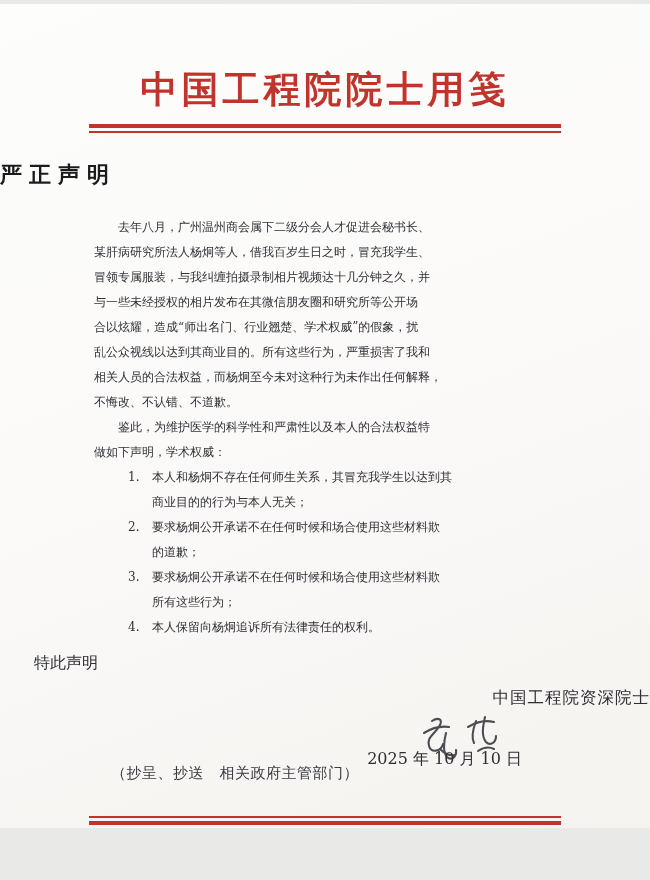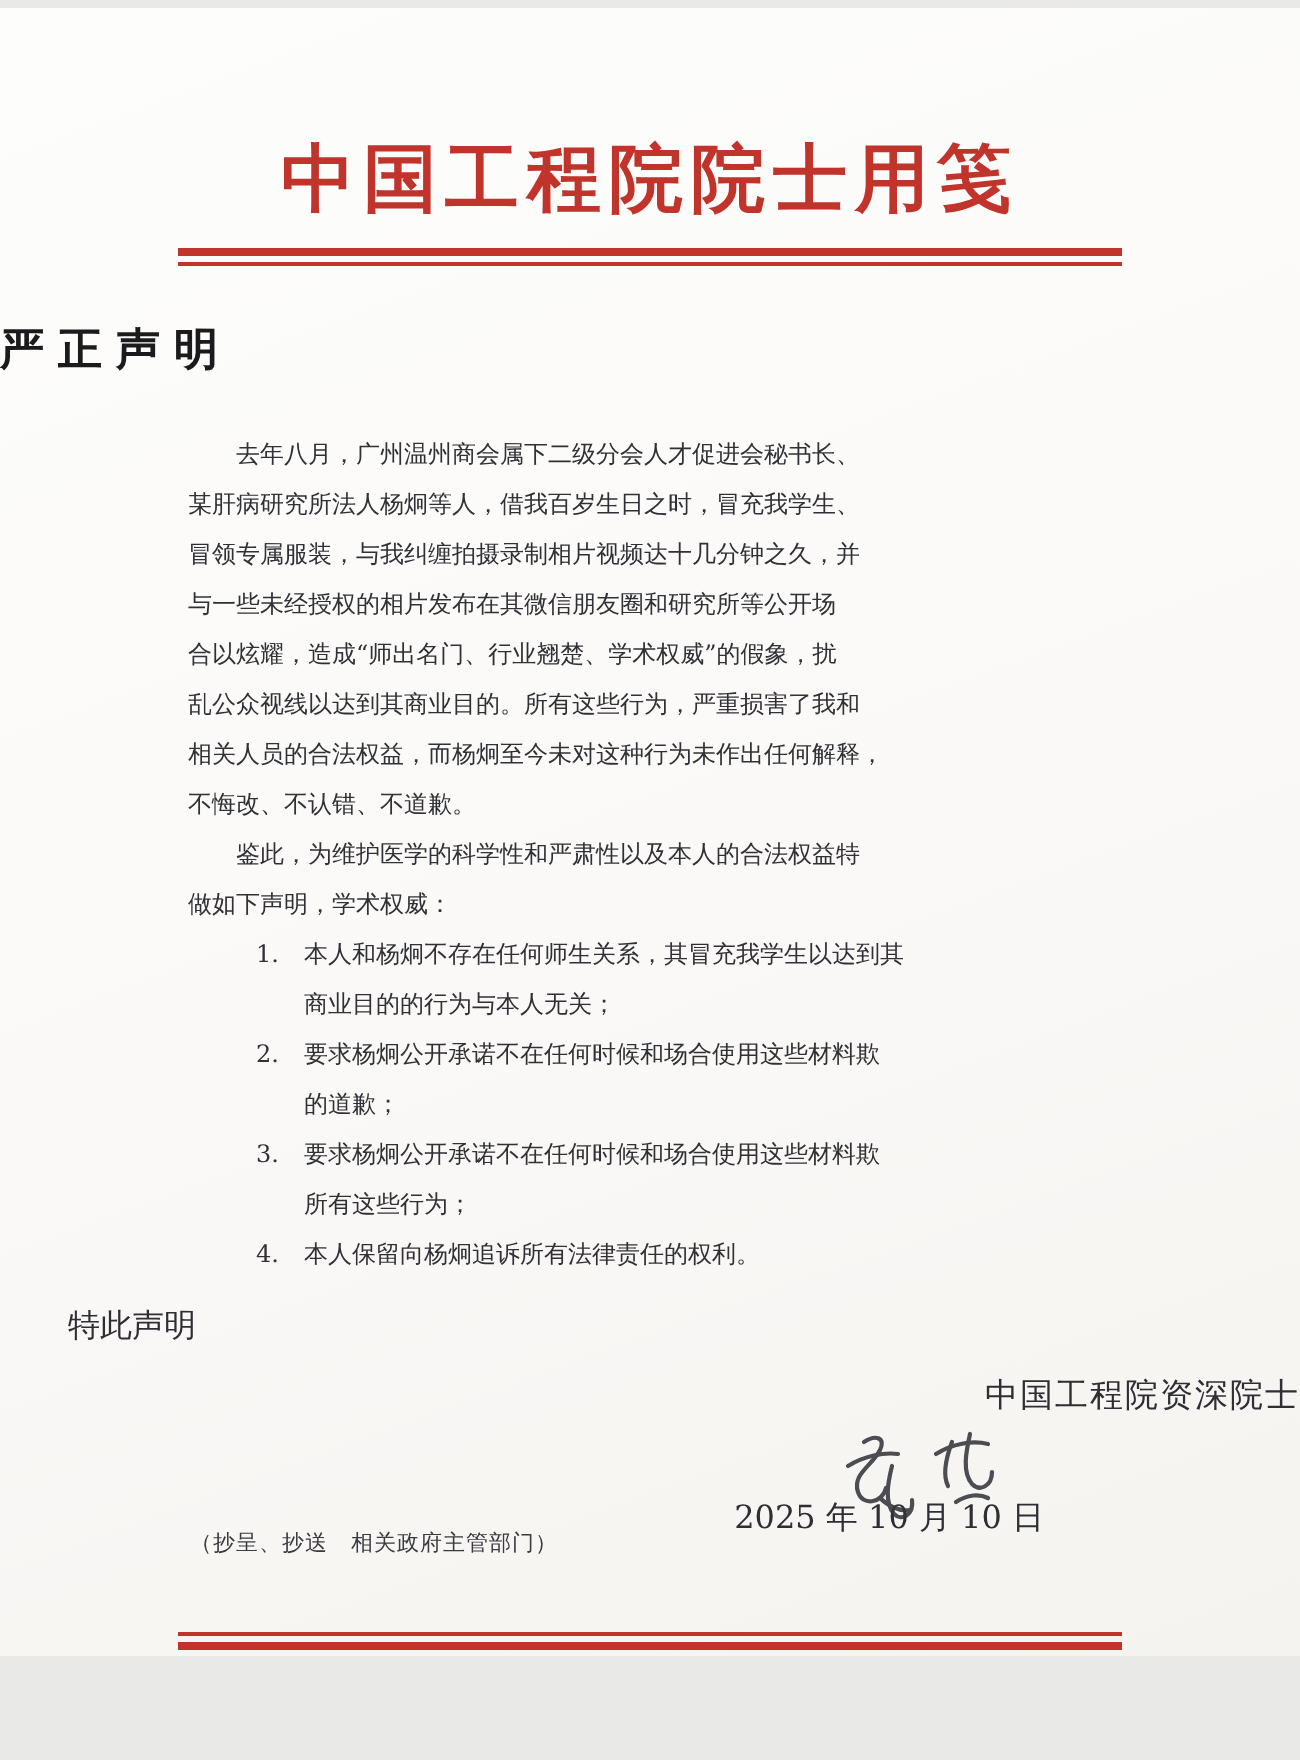--- a/index.html
+++ b/index.html
@@ -49,22 +49,22 @@
   .item{display:flex;}
   .item .num{flex:0 0 24px;}
   .item .txt{flex:1;white-space:pre-line;}
   
   .closing{margin:13px 0 0 34px;font-size:16px;}
   .signer{margin-top:13px;text-align:right;font-size:16.5px;letter-spacing:1px;}
   .sig-row{text-align:right;padding-right:142px;margin-top:4px;height:48px;}
   .sig-row svg{display:inline-block;}
   .date-line{text-align:right;padding-right:128px;margin-top:-12px;font-size:16px;}
   .cc-note{
-    position:absolute;left:95px;top:760px;
-    font-size:11px;color:#3a3a40;letter-spacing:0.5px;
+    position:absolute;left:111px;top:760px;
+    font-size:15px;color:#3a3a40;letter-spacing:0.5px;
   }
   .rule-footer{position:absolute;left:89px;top:800px;width:472px;}
 </style>
 </head>
 <body>
 
 <div class="paper">
 
   <div class="letterhead accent-text" style="color: rgb(193, 52, 43);">中国工程院院士用笺</div>
   <div class="rule">

